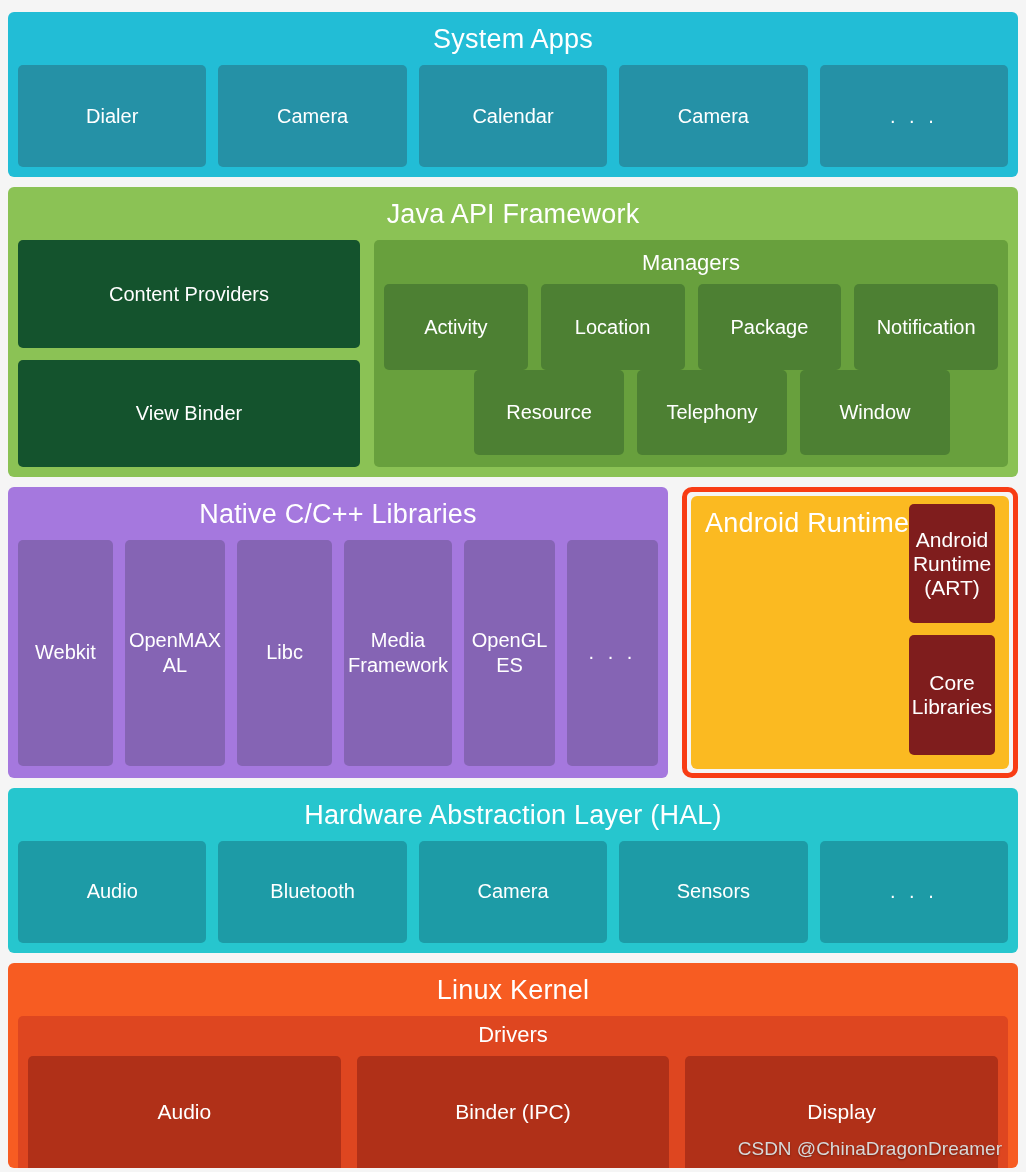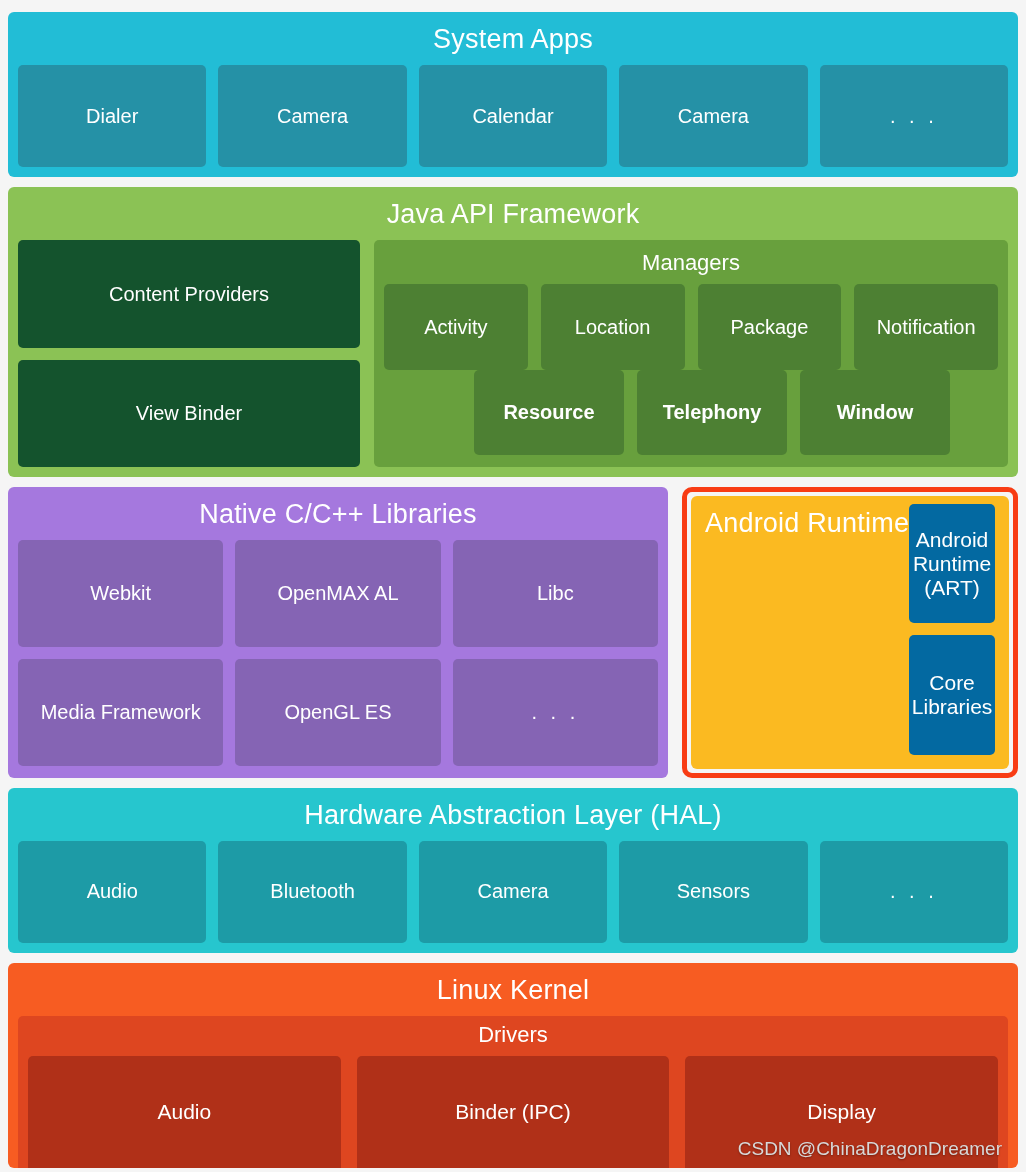--- a/index.html
+++ b/index.html
@@ -102,42 +102,41 @@
     color: #fff;
     font-size: 20px;
     display: flex;
     align-items: center;
     justify-content: center;
     text-align: center;
     padding: 4px 6px;
   }
   .mgr-row.row1 .mgr-chip { flex: 1; }
   .mgr-row.row2 .mgr-chip { width: 140px; }
-  .mgr-row.row2 { gap: 13px; margin-left: 90px; margin-right: 48px; font-weight: bold; }
+  .mgr-row.row2 { gap: 13px; margin-left: 90px; margin-right: 48px; }
   .mgr-row.row2 .mgr-chip { flex: 1; width: auto; }
 
   
   #mid-row {
     display: flex;
     gap: 0px;
     height: 300px;
     position: relative;
   }
   #native-libs {
     background: #a578de;
     width: 660px;
     border-radius: 6px;
     padding: 8px 10px 12px 10px;
     display: flex;
     flex-direction: column;
   }
   #native-libs .grid {
     flex: 1;
     display: flex;
-    flex-direction: column;
     gap: 12px;
   }
   #native-libs .card { background: #8564b4; }
 
   #runtime-wrap {
     flex: 1;
     margin-left: 14px;
     border: 5px solid #f83c14;
     border-radius: 10px;
     background: #f5f5f5;
@@ -145,21 +144,21 @@
   }
   #android-runtime {
     background: #fbba21;
     border-radius: 6px;
     height: 100%;
     padding: 8px 14px 14px 14px;
     display: flex;
     flex-direction: row;
   }
   #android-runtime .rt-card {
-    background: #0369a1;
+    background: #7f1d1d;
     border-radius: 5px;
     flex: 1;
     display: flex;
     align-items: center;
     justify-content: center;
     color: #fff;
     font-size: 21px;
     text-align: center;
   }
   #android-runtime .rt-cards {

